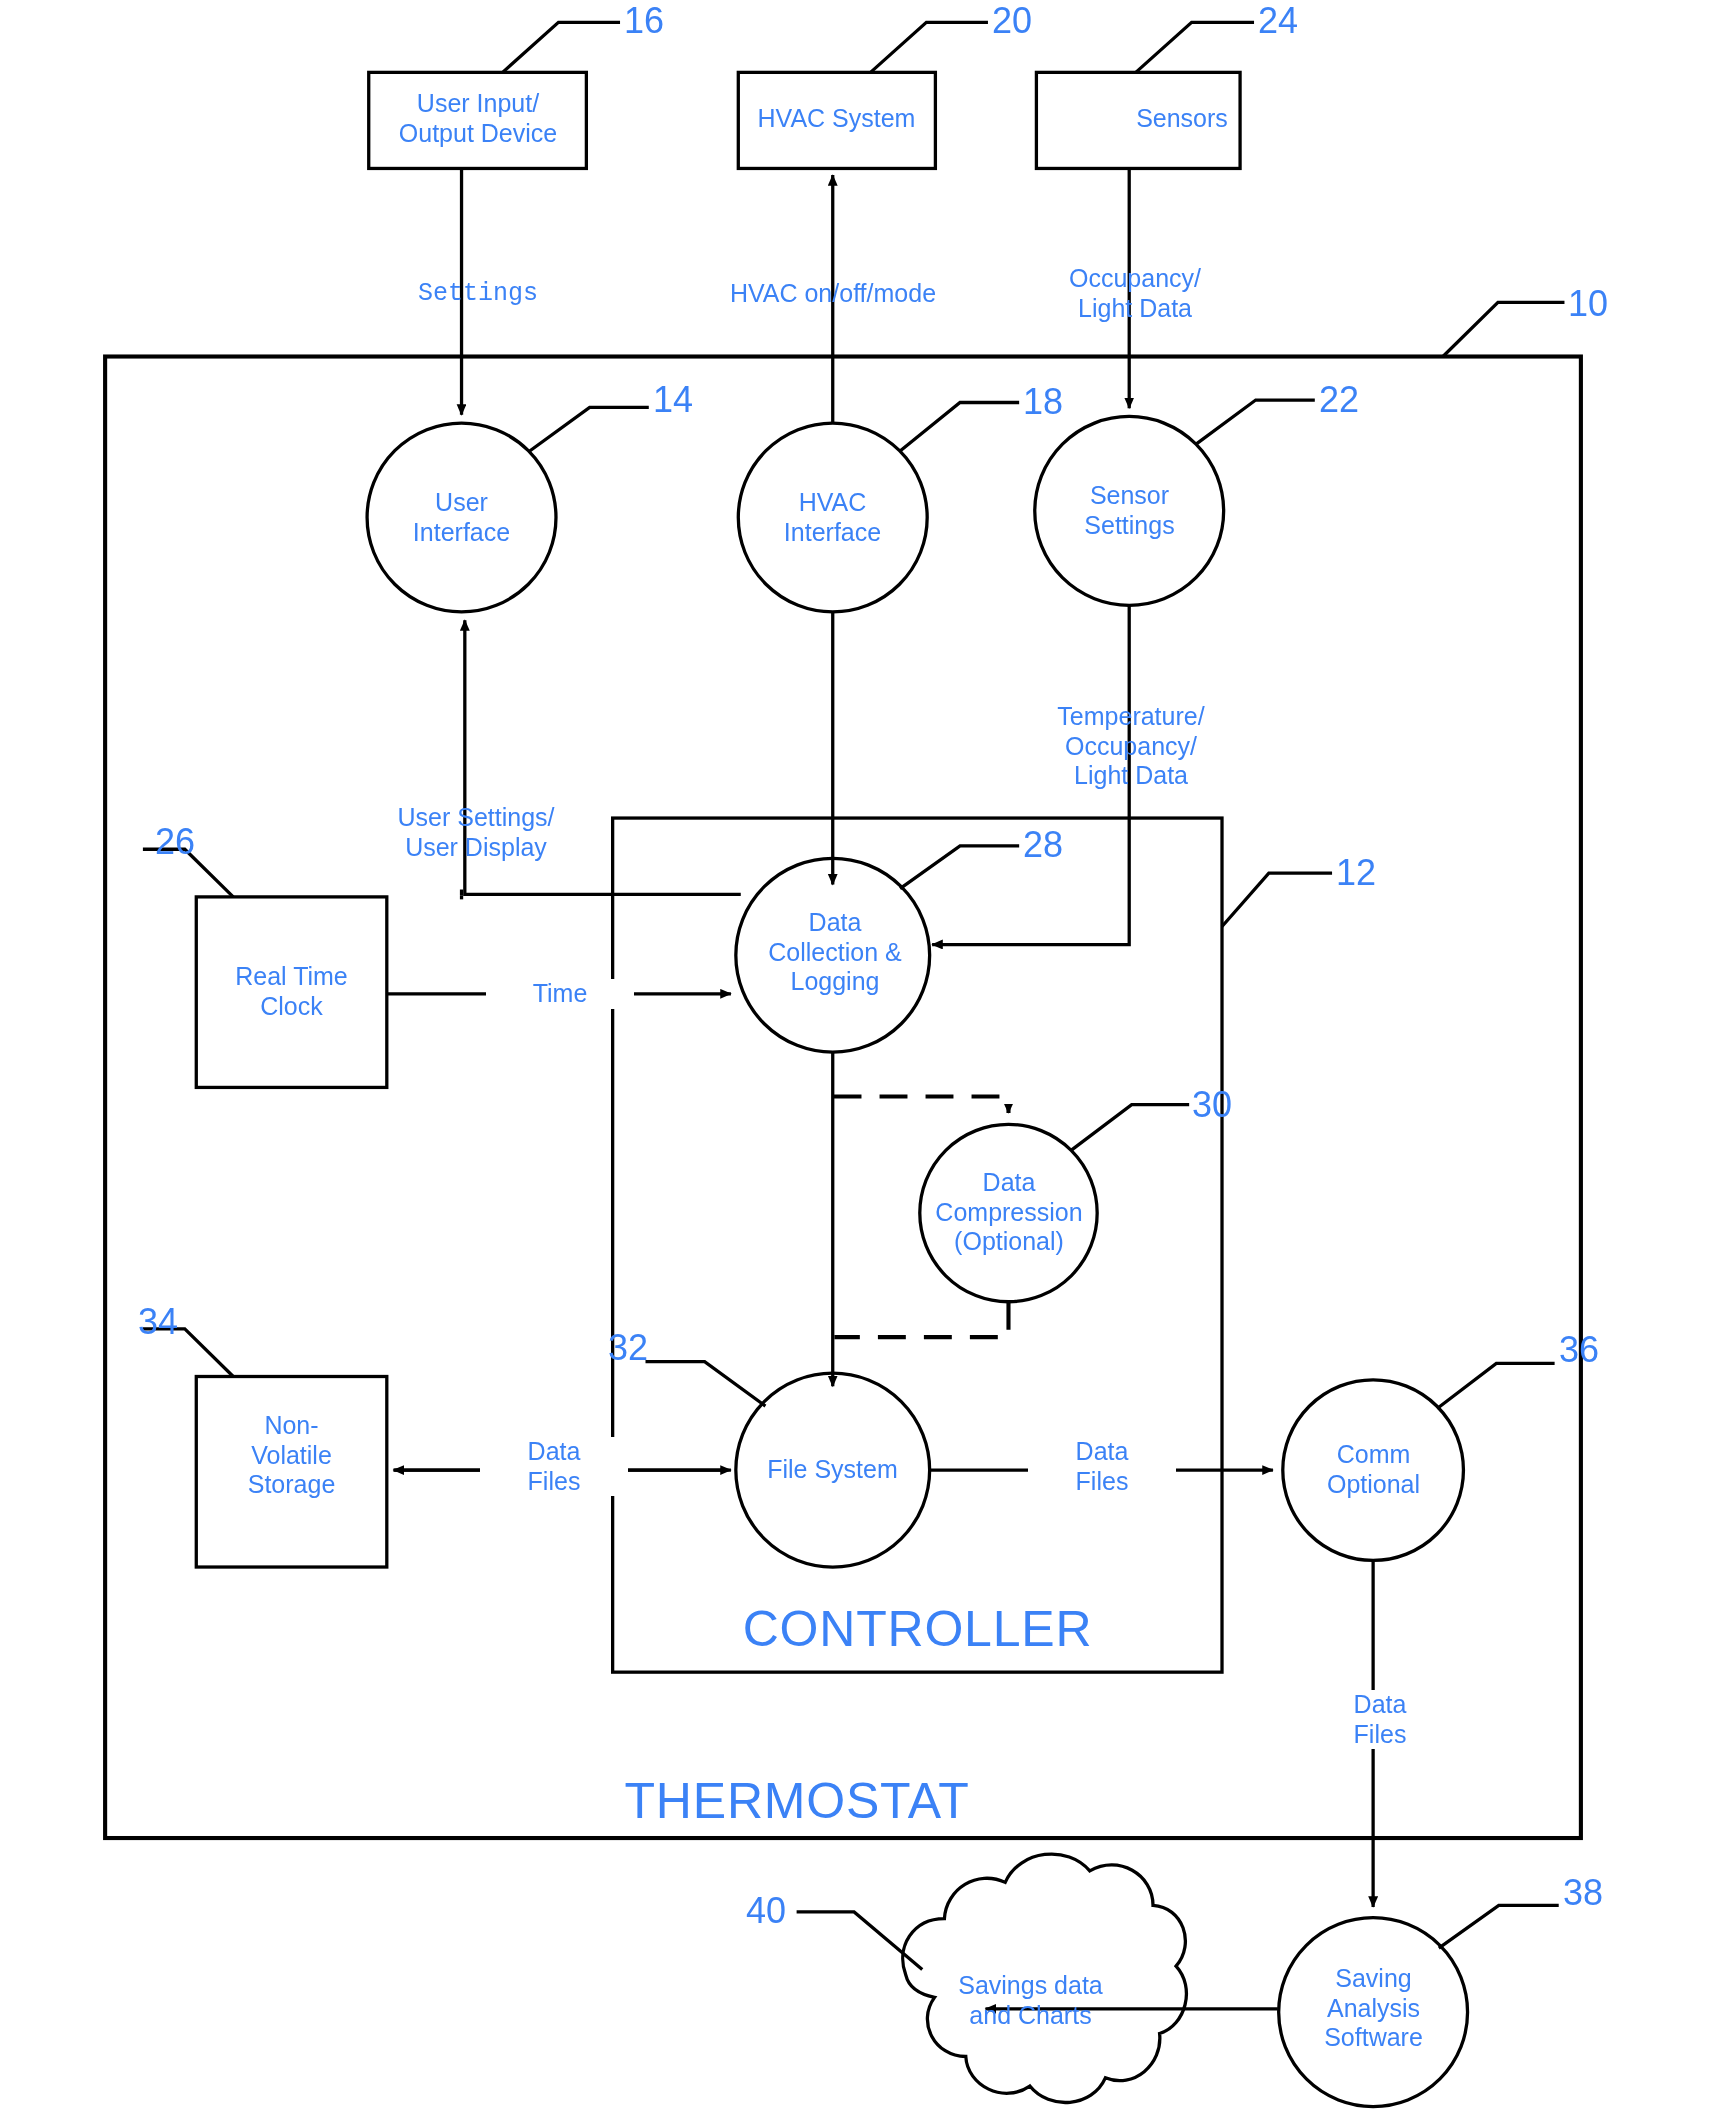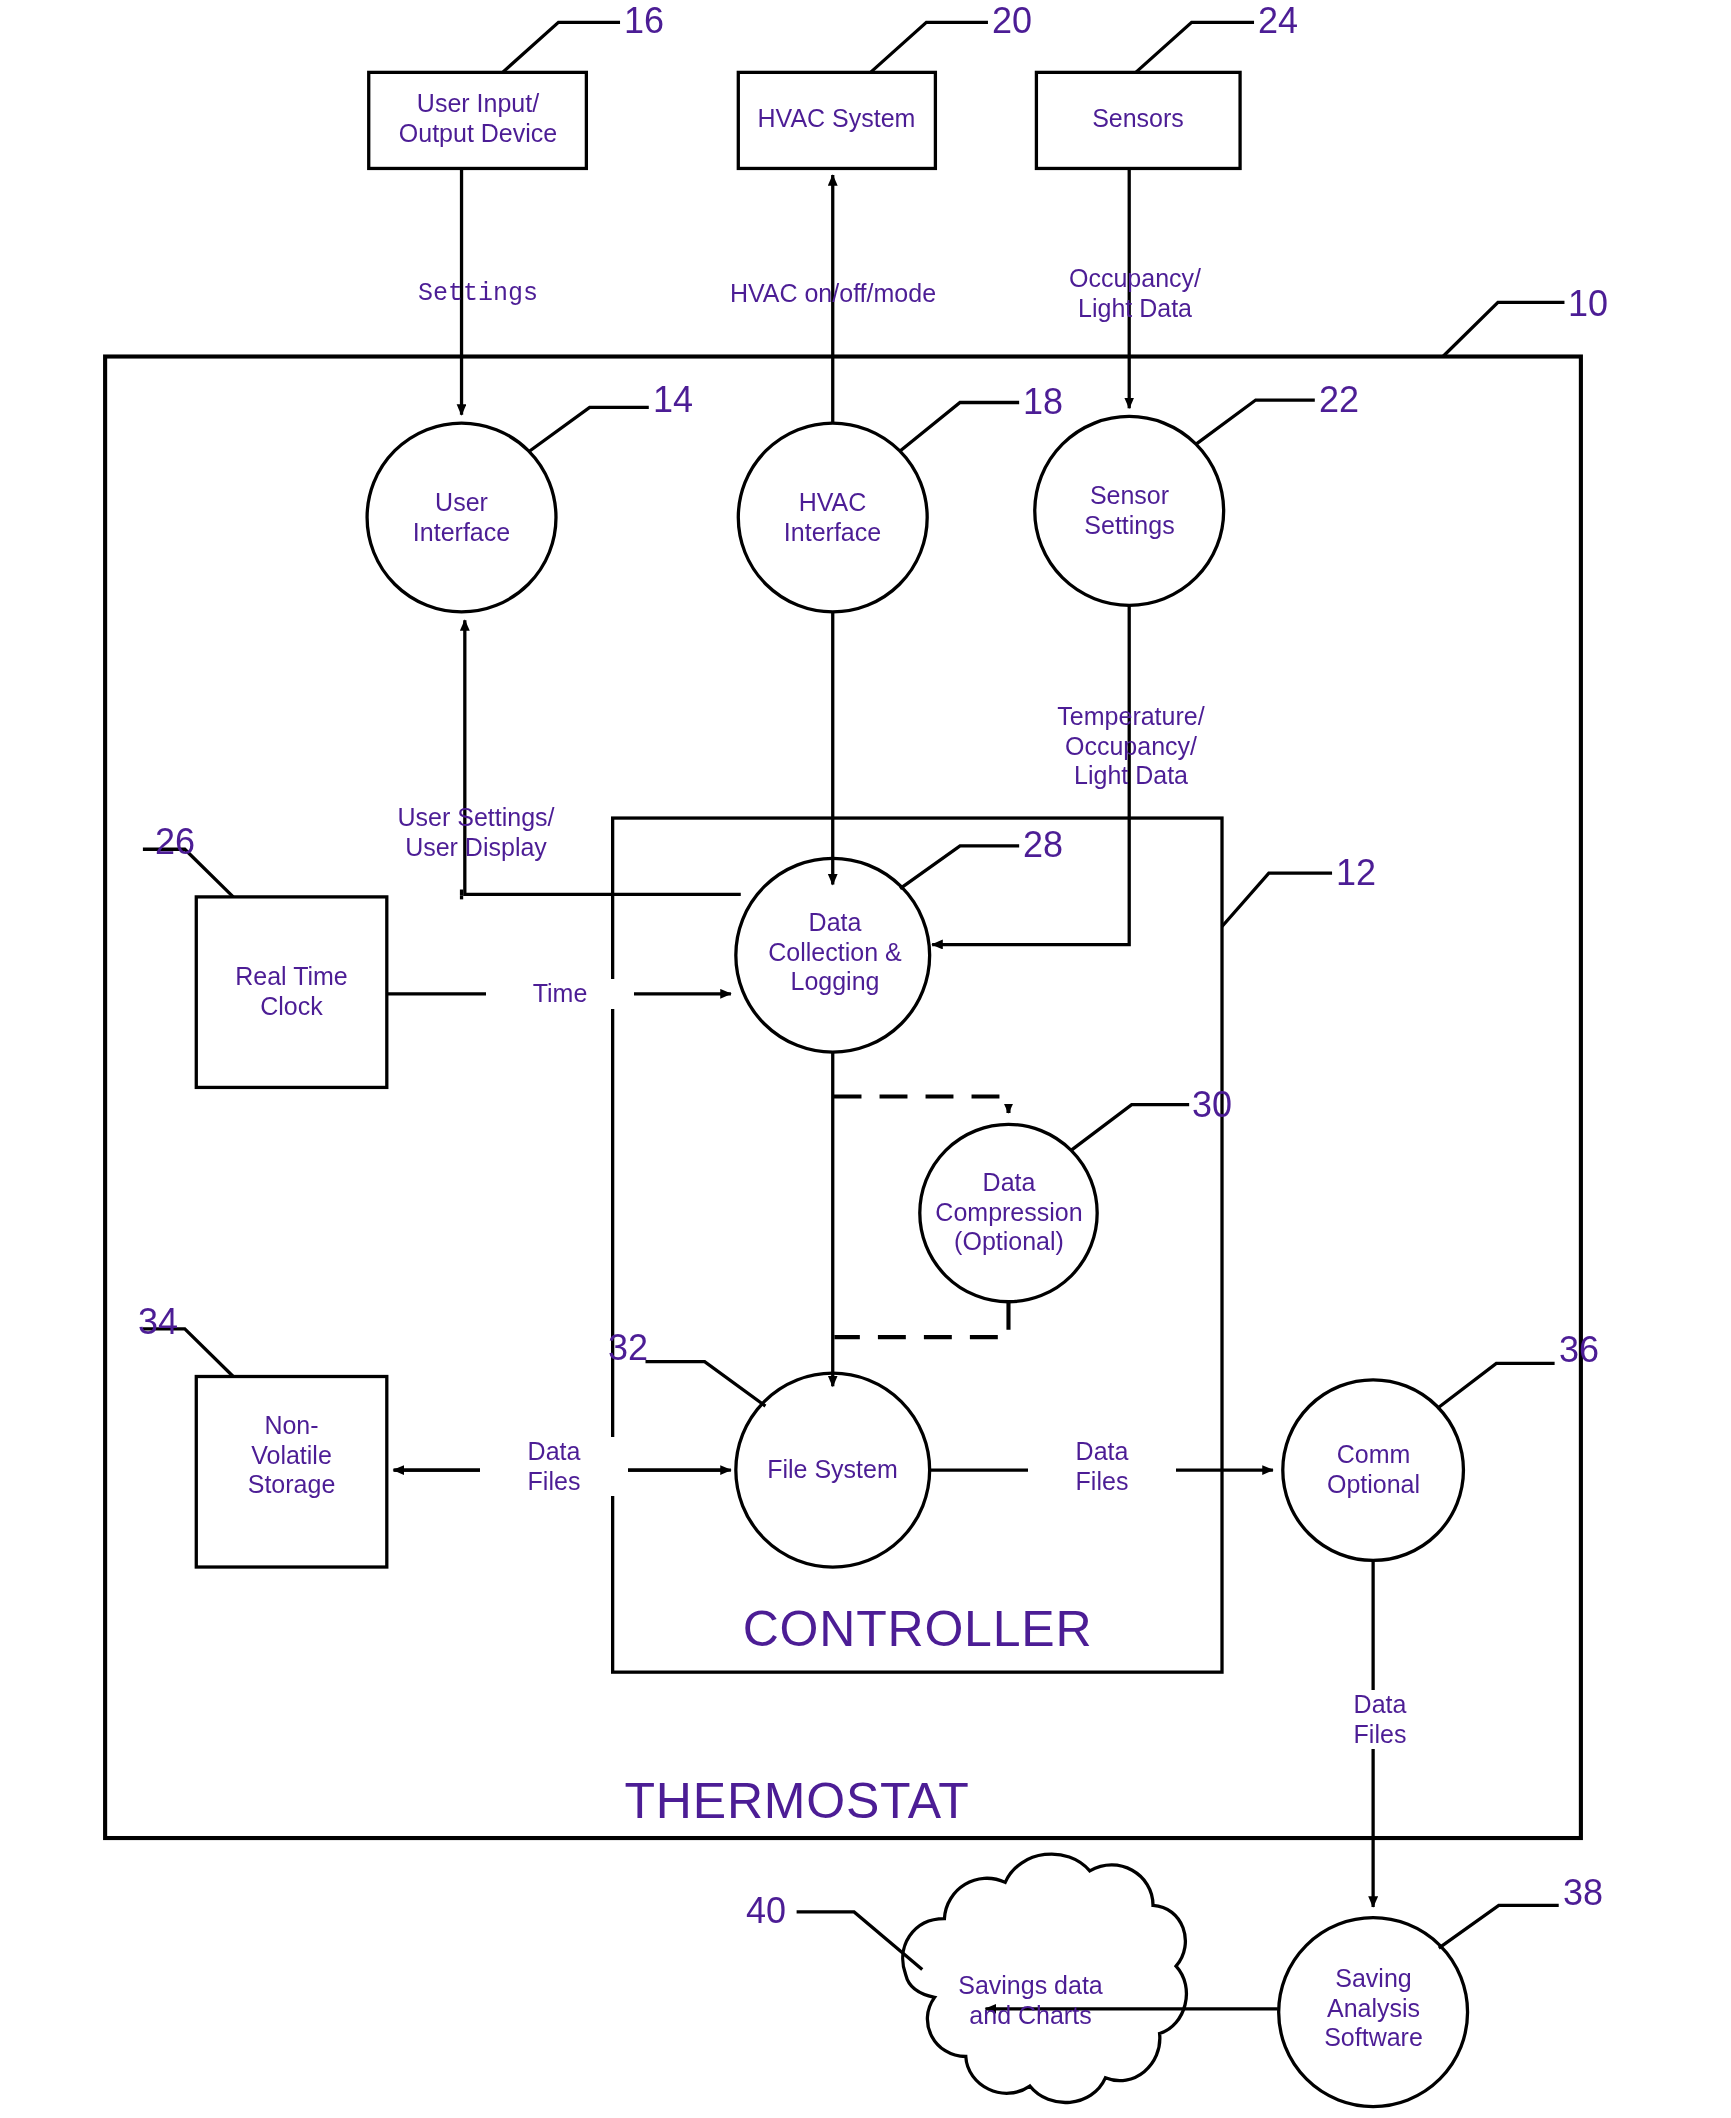--- a/index.html
+++ b/index.html
@@ -1,19 +1,19 @@
 <!DOCTYPE html>
 <html style="font-size:13px"><head>
 <meta charset="utf-8">
 <style>
   html,body{margin:0;padding:0;background:#ffffff;}
   body{width:1732px;height:2119px;font-family:"Liberation Sans",sans-serif;color:#000;}
   #stage{position:relative;width:1732px;height:2119px;overflow:hidden;background:#fff;}
   svg.layer{position:absolute;left:0;top:0;width:1732px;height:2119px;}
-  .lbl{position:absolute;text-align:center;line-height:1.18;color:#4c1d95;white-space:pre;}
+  .lbl{position:absolute;text-align:center;line-height:1.18;color:#3b82f6;white-space:pre;}
   .box-lbl{font-size:25px;}
   .node-lbl{font-size:25px;}
   .flow-lbl{font-size:25px;}
   .ref-lbl{font-size:36px;}
   .big-lbl{font-size:50px;letter-spacing:0.8px;}
 </style>
 </head>
 <body>
 
 <div id="stage">
@@ -119,21 +119,21 @@
       <path d="M1123,2398 L1040,2328 L970,2328" stroke-width="4"></path>
 
       <path d="M1556,2446 L1200,2446" stroke-width="4" marker-end="url(#ah)"></path>
 
     </g>
   </svg>
 
   <div class="lbl box-lbl" style="left:369px;top:89px;width:218px;">User Input/
 Output Device</div>
   <div class="lbl box-lbl" style="left:738px;top:104px;width:197px;">HVAC System</div>
-  <div class="lbl box-lbl" style="left:1036px;top:104px;width:204px;">Sensors</div>
+  <div class="lbl box-lbl" style="left:1036px;top:104px;width:204px;padding-left:44px;">Sensors</div>
 
   <div class="lbl ref-lbl" style="left:624px;top:0px;width:74px;text-align:left;">16</div>
   <div class="lbl ref-lbl" style="left:992px;top:0px;width:74px;text-align:left;">20</div>
   <div class="lbl ref-lbl" style="left:1258px;top:0px;width:74px;text-align:left;">24</div>
 
   <div class="lbl flow-lbl" style="left:355px;top:279px;width:246px;font-family:Liberation Mono, monospace;">Settings</div>
   <div class="lbl flow-lbl" style="left:685px;top:279px;width:296px;">HVAC on/off/mode</div>
   <div class="lbl flow-lbl" style="left:1012px;top:264px;width:246px;">Occupancy/
 Light Data</div>
 

